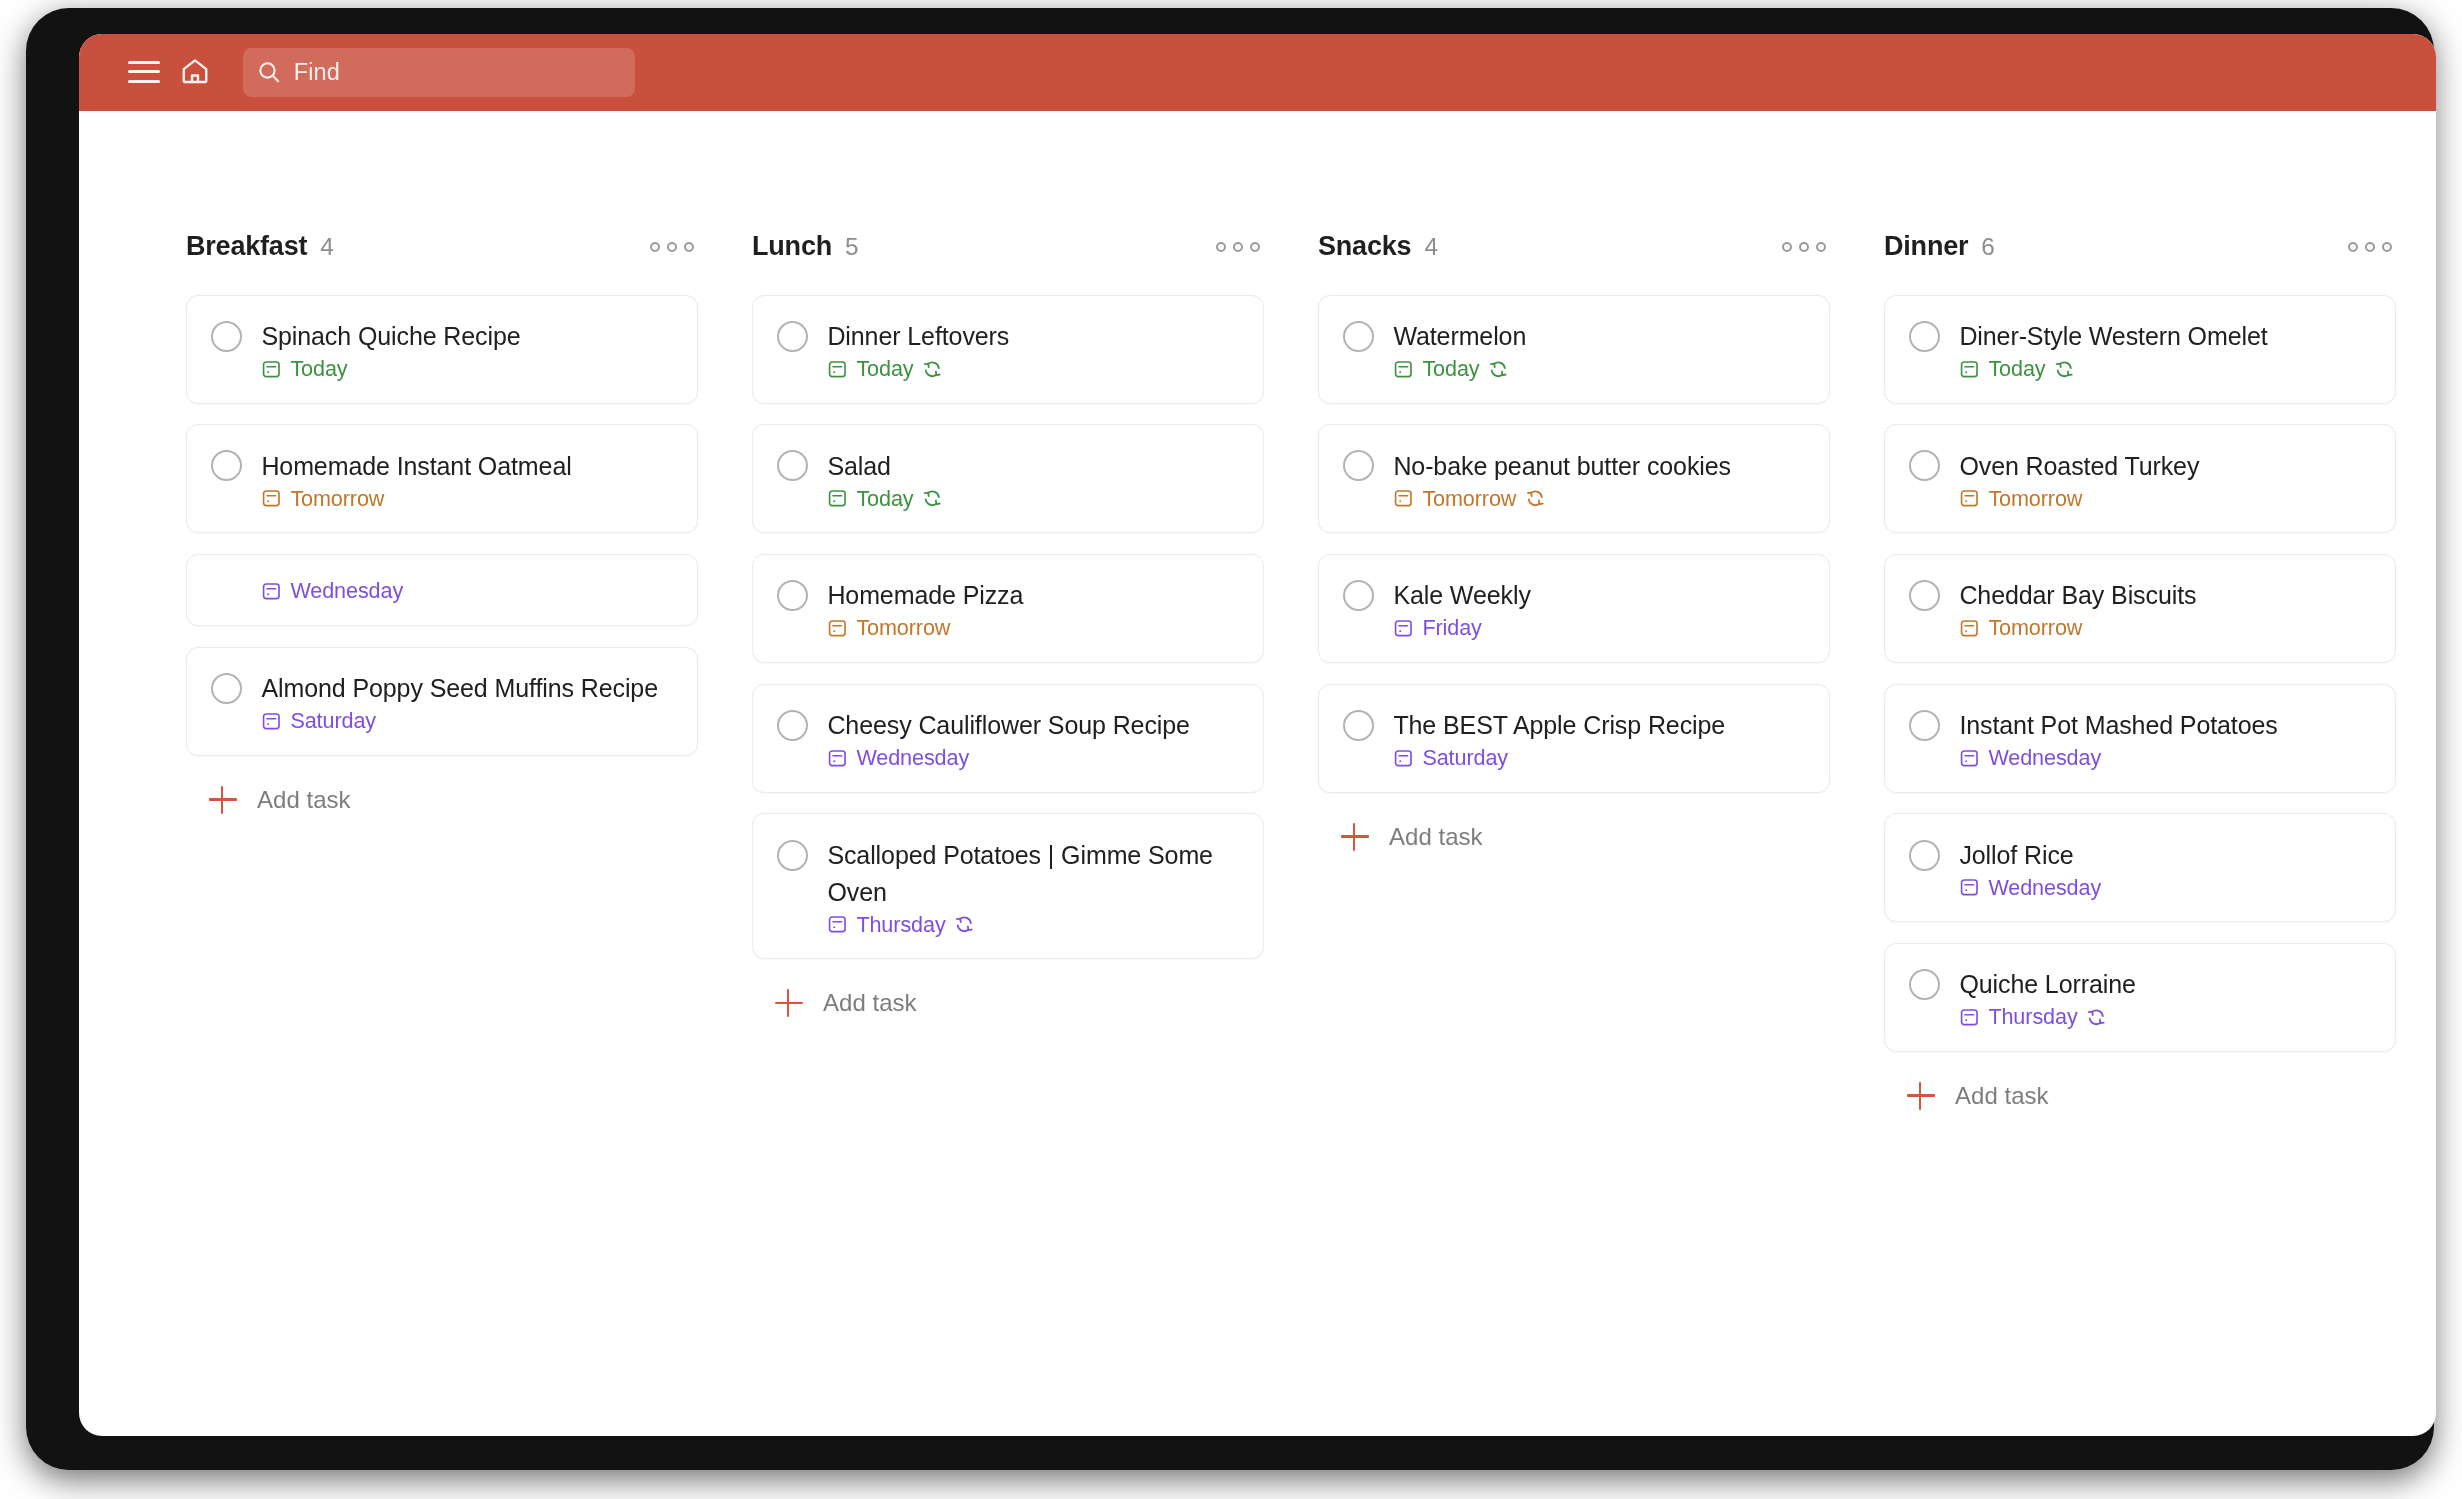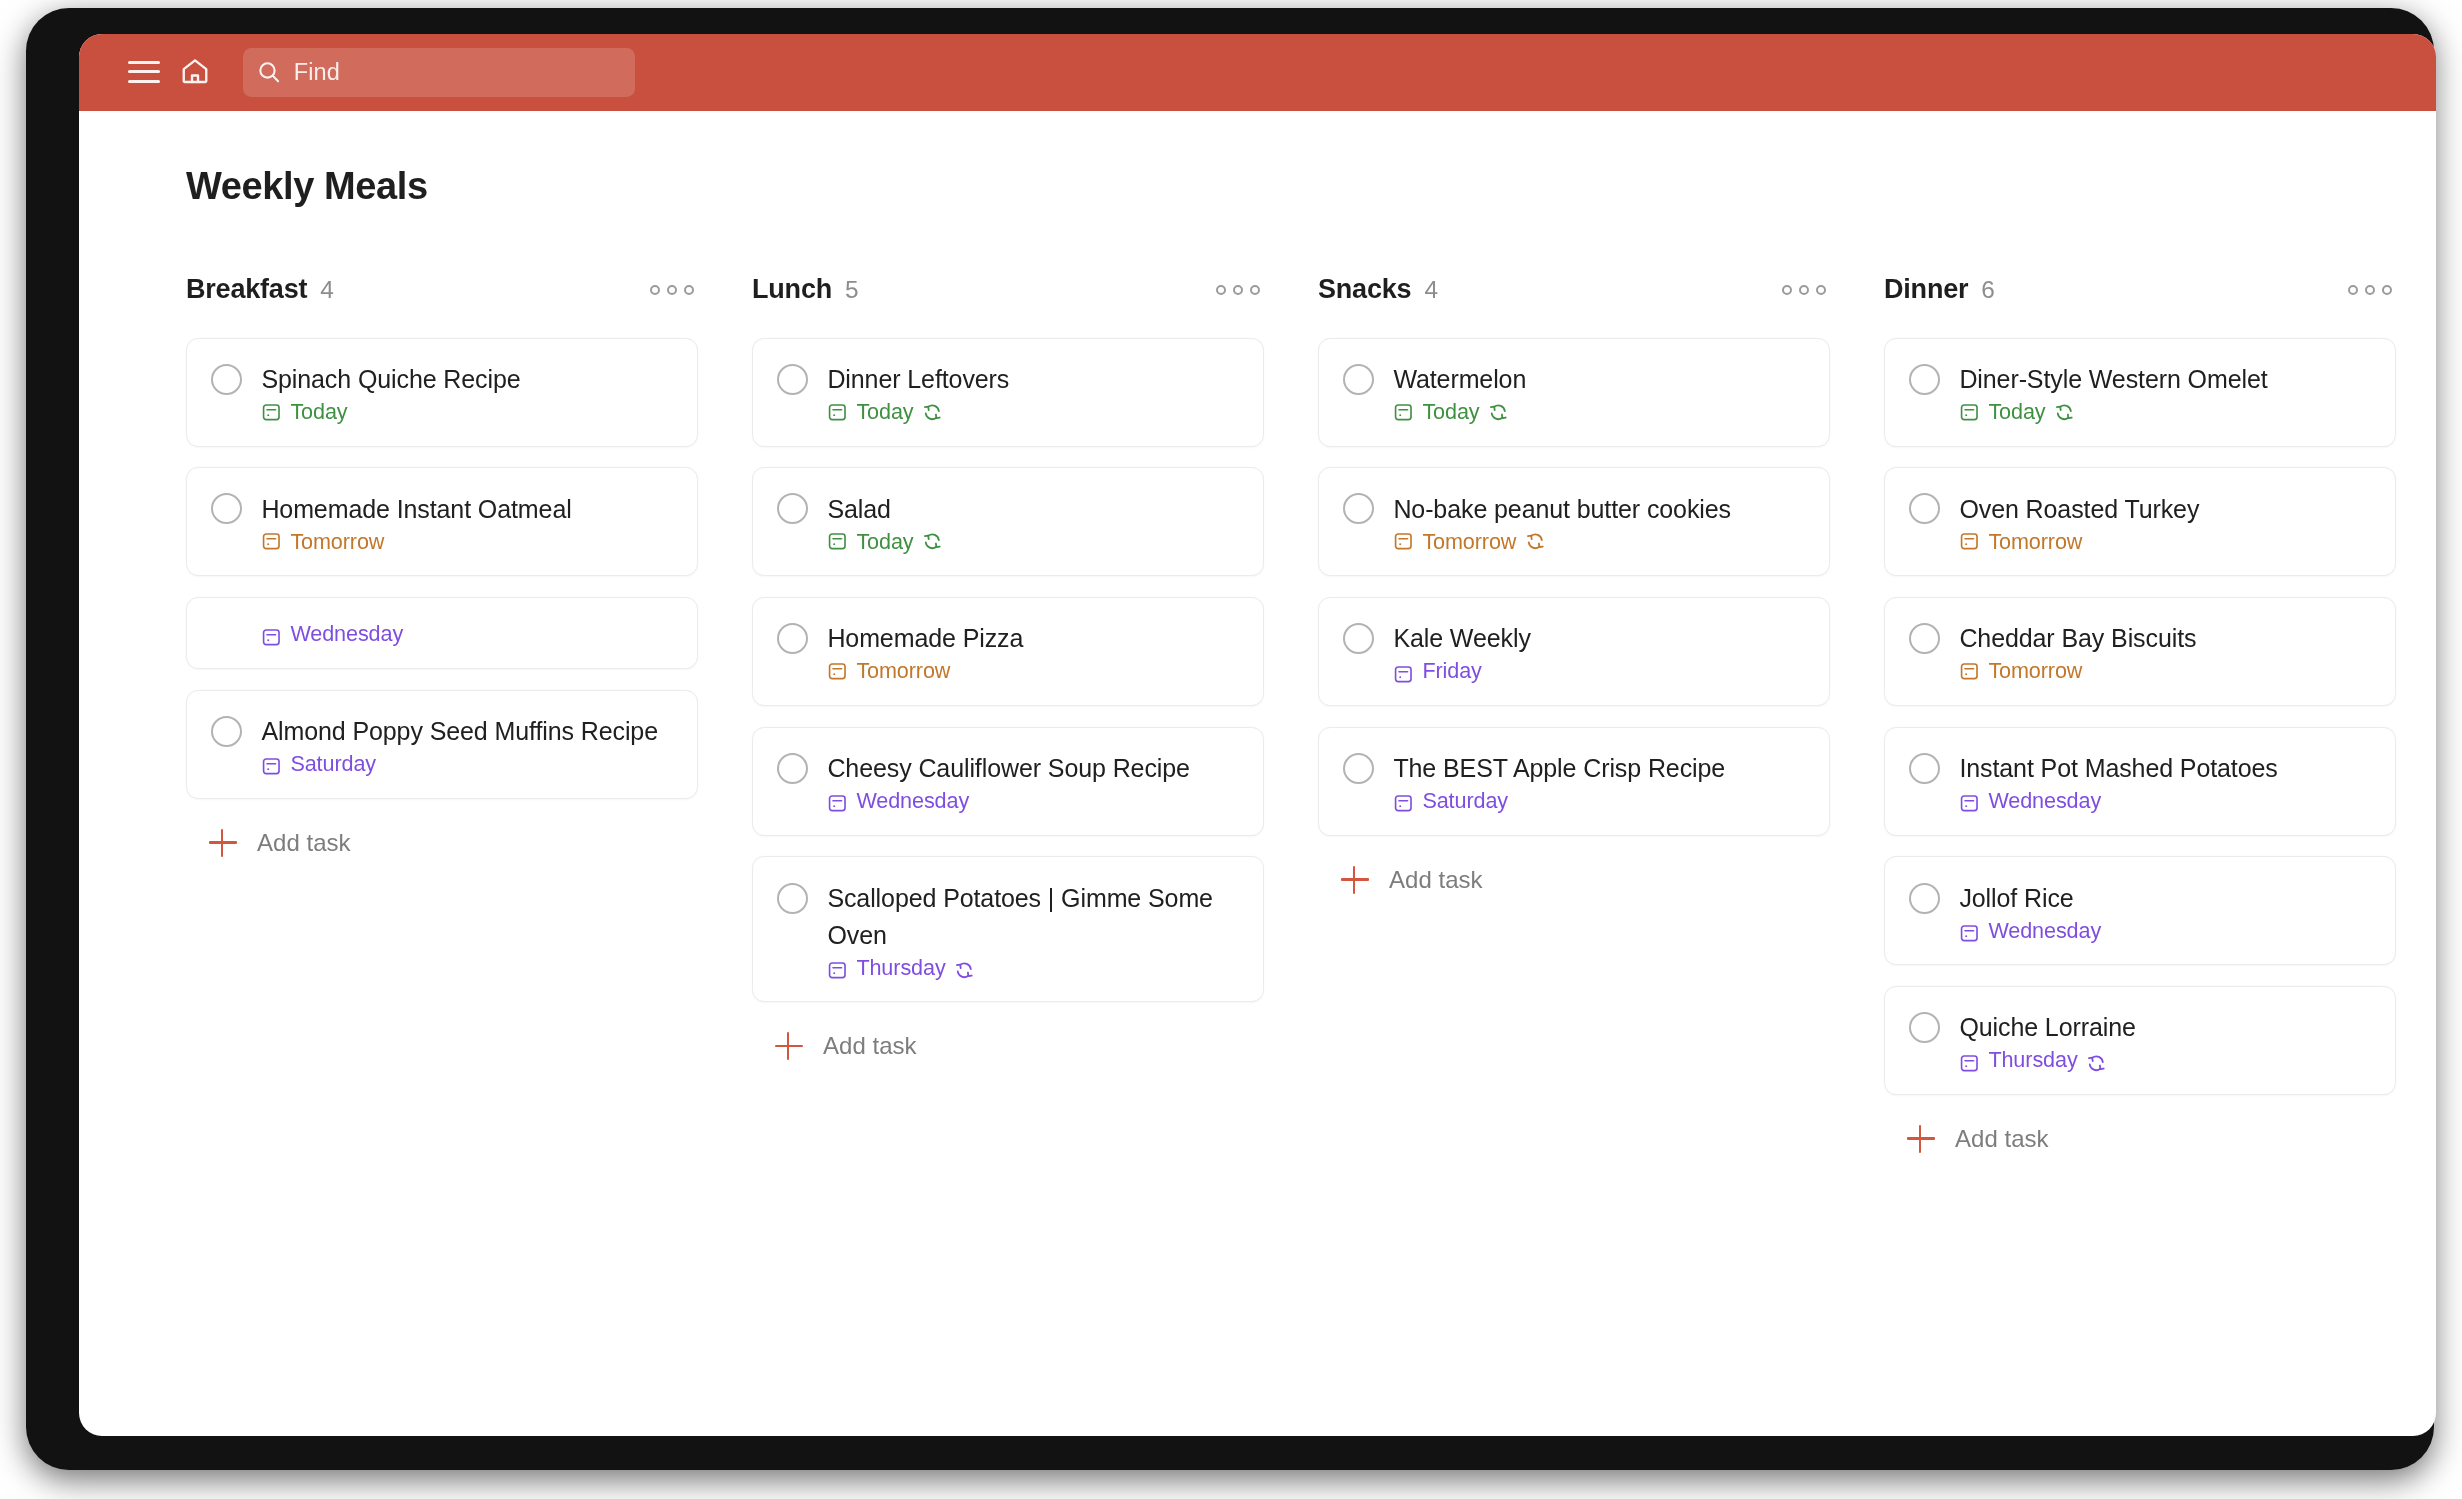--- a/index.html
+++ b/index.html
@@ -156,21 +156,21 @@
     align-items: center;
     margin-top: 1px;
     margin-left: 50px;
     font-size: 21.6px;
     letter-spacing: -0.1px;
   }
   .task-due .date-icon { flex: 0 0 auto; display: flex; margin-right: 8.4px; }
   .task-due .repeat-icon { flex: 0 0 auto; display: flex; margin-left: 8.4px; }
   .due-today    { color: #3f9142; }
   .due-tomorrow { color: #c2772a; }
-  .due-later    { color: #7f4ee0; align-items: flex-end; }
+  .due-later    { color: #7f4ee0; }
 
   .add-task {
     display: flex;
     align-items: center;
     margin-top: 13px;
     padding: 9.4px 0 9.4px 22.5px;
     cursor: pointer;
   }
   .add-task .plus-icon {
     flex: 0 0 auto;
@@ -212,21 +212,20 @@
           <svg width="26" height="26" viewBox="0 0 24 24" fill="none" stroke="#fdf2ef" stroke-width="1.9" stroke-linecap="round">
             <circle cx="10.6" cy="10.6" r="6.6"></circle>
             <line x1="15.6" y1="15.6" x2="20.4" y2="20.6"></line>
           </svg>
         </span>
         <span id="search-input-label">Find</span>
       </div>
     </div>
 
     <div id="page-body">
-      <div id="page-title">Weekly Meals</div>
       <div id="board">
           <div class="column">
             <div class="column-header">
               <span class="column-name">Breakfast</span>
               <span class="column-count">4</span>
               <span class="column-menu">
                 <b></b>
                 <b></b>
                 <b></b>
               </span>

